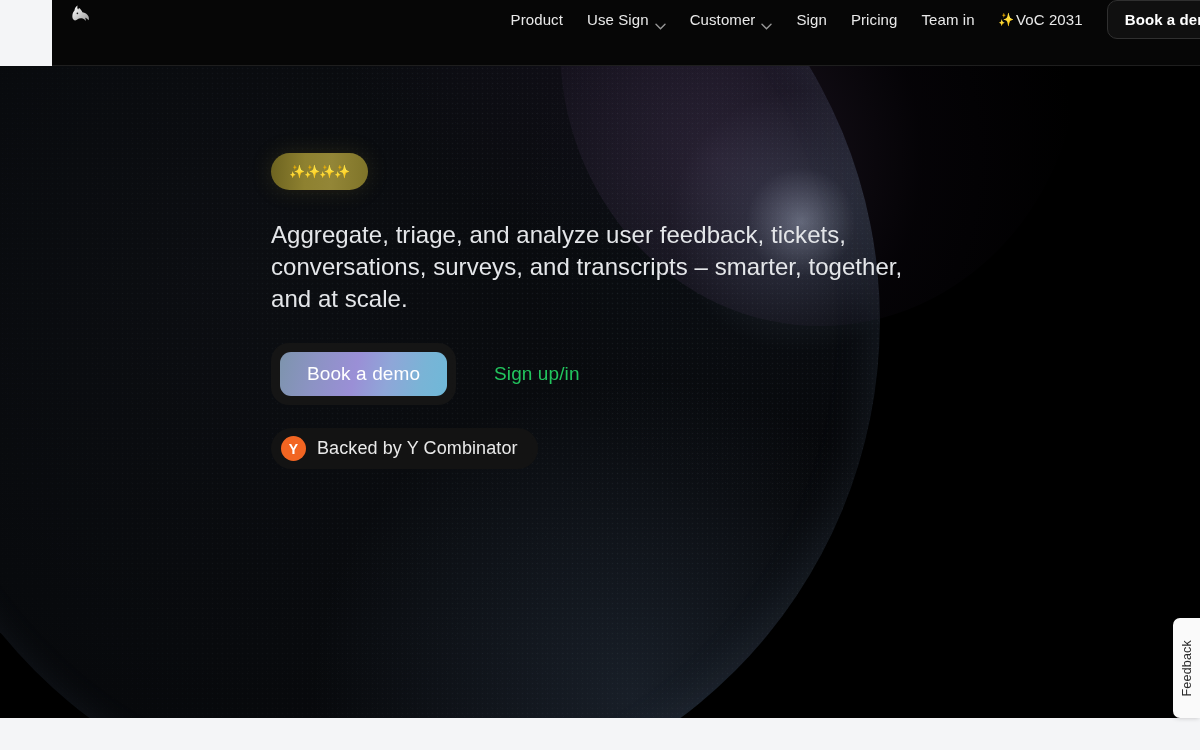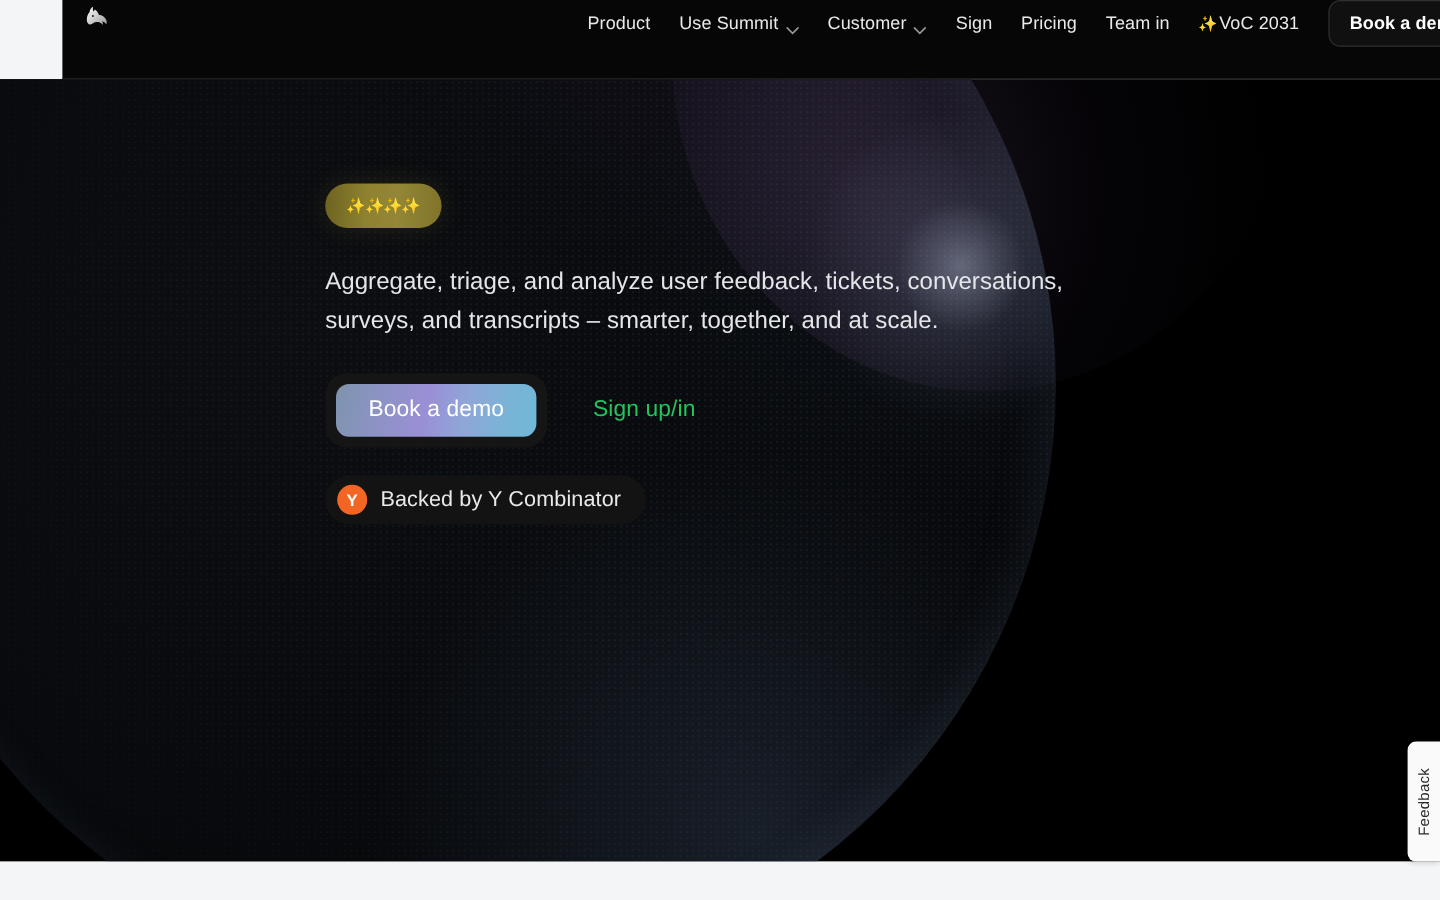--- a/index.html
+++ b/index.html
@@ -111,21 +111,21 @@
     margin-top:24px;
     color:#ffffff;
     font-size:74px; line-height:89px; font-weight:300;
     letter-spacing:-1.2px;
     max-width:600px;
   }
 
   p.hero-sub {
     margin-top:29px;
     color:#e4e6e9;
-    font-size:20px; line-height:32px; font-weight:400;
+    font-size:24px; line-height:32px; font-weight:400;
     letter-spacing:.05px;
     max-width:650px;
   }
 
   .cta-row { display:flex; align-items:center; margin-top:28px; }
   .cta-ring {
     padding:9px; border-radius:18px;
     background:#151515;
     display:inline-block;
   }
@@ -194,21 +194,21 @@
       </svg>
     </div>
 
     <div class="nav-right">
 
       <a class="nav-link">
         <span>Product</span>
       </a>
 
       <a class="nav-link">
-        <span>Use Summit</span>
+        <span>Use Sign</span>
         <span class="chev">
           <svg width="11" height="7" viewBox="0 0 11 7">
               <path d="M1 1.3 5.5 5.7 10 1.3" stroke="#cfcfcf" stroke-width="1.4" fill="none" stroke-linecap="round"></path>
             </svg>
         </span>
       </a>
 
       <a class="nav-link">
         <span>Customer</span>
         <span class="chev">

